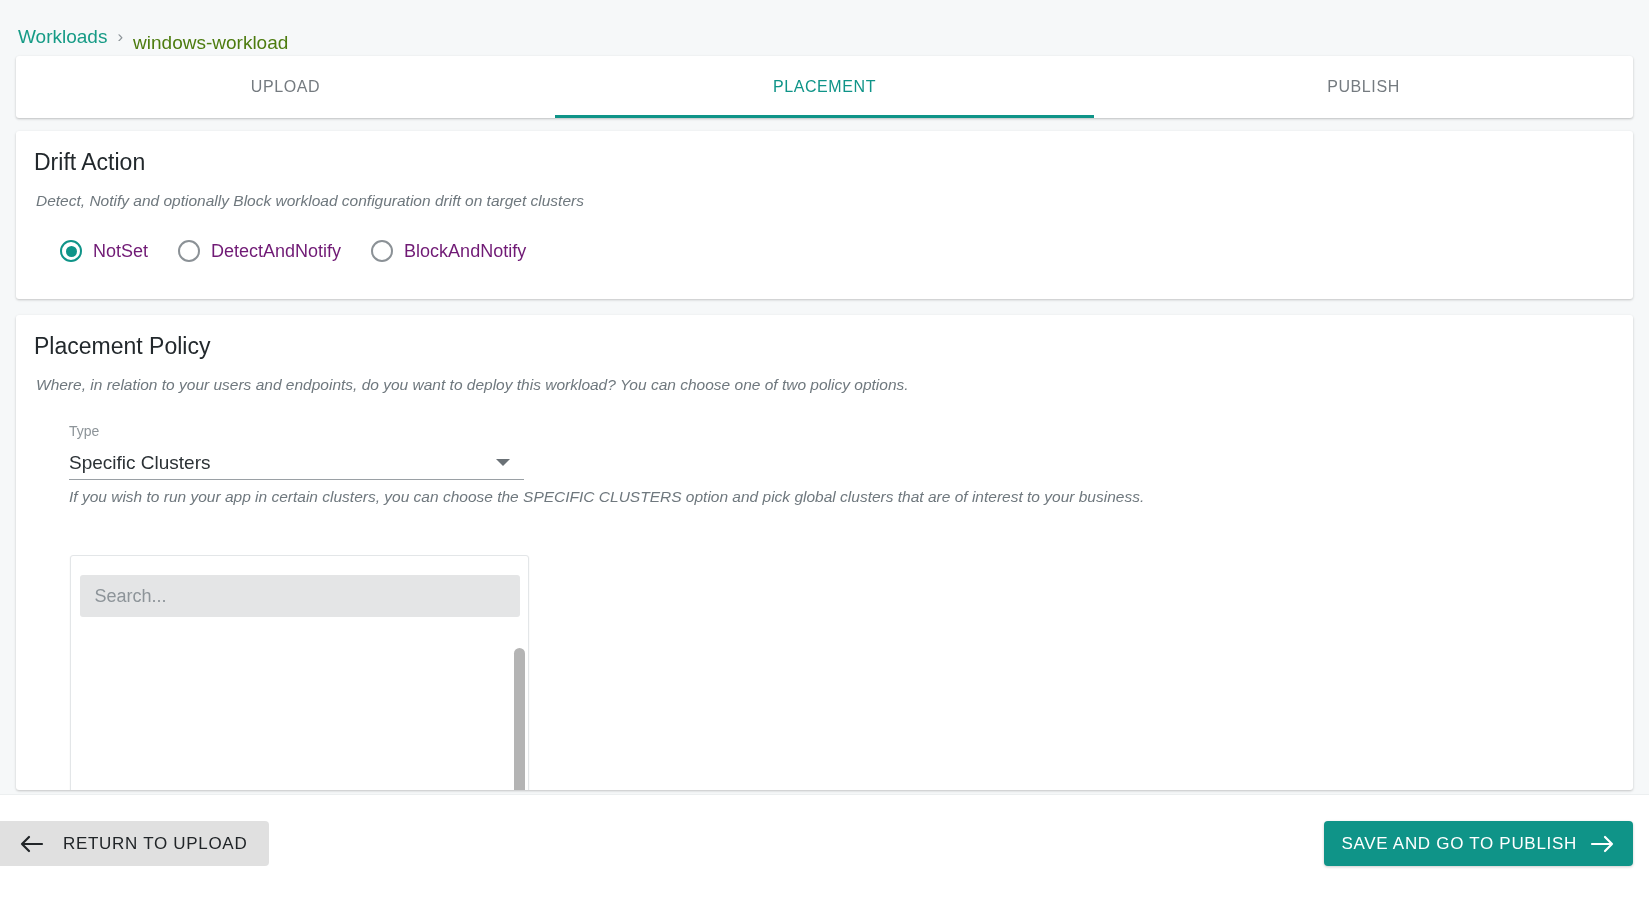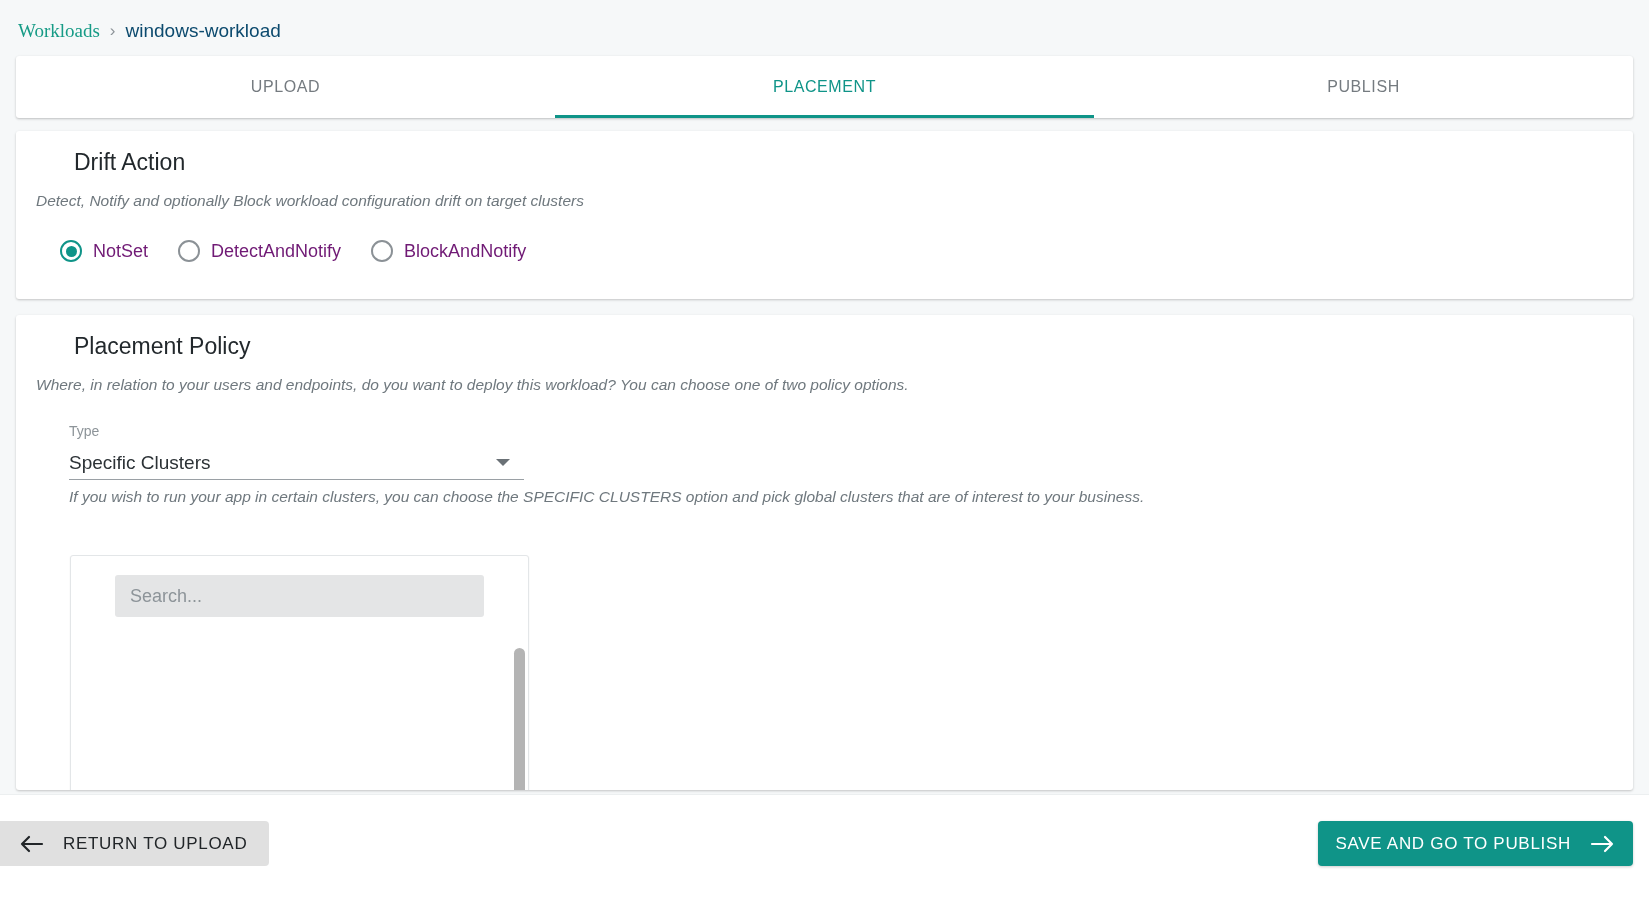--- a/index.html
+++ b/index.html
@@ -10,23 +10,23 @@
     overflow: hidden;
   }
   .page { position: relative; width: 1649px; height: 908px; }
 
   
   .breadcrumb {
     position: absolute; left: 18px; top: 20px;
     display: flex; align-items: center; gap: 10px;
     font-size: 19px;
   }
-  .crumb-link { color: #169b86; cursor: pointer; font-family: Liberation Serif, serif; }
+  .crumb-link { color: #169b86; cursor: pointer; }
   .crumb-sep { color: #8d9499; font-size: 17px; }
-  .crumb-current { color: #0c4a6e; }
+  .crumb-current { color: #4d7c0f; margin-top: 12px; }
 
   
   .tabs-card {
     position: absolute; left: 16px; top: 56px;
     width: 1617px; height: 62px;
     background: #ffffff;
     border-radius: 3px;
     box-shadow: 0 1px 3px rgba(0,0,0,.14), 0 1px 2px rgba(0,0,0,.10);
     display: flex;
     justify-content: center;
@@ -52,21 +52,20 @@
     background: #ffffff;
     border-radius: 3px;
     box-shadow: 0 1px 3px rgba(0,0,0,.13), 0 1px 2px rgba(0,0,0,.09);
   }
   #drift-card { top: 131px; height: 168px; }
   #placement-card { top: 315px; height: 475px; overflow: hidden; }
 
   .card-title {
     font-size: 23px; color: #22282c; font-weight: 400;
     padding: 18px 0 0 18px;
-    margin-left: 40px;
   }
   .card-subtitle {
     font-size: 15.5px; color: #6f787e; font-style: italic;
     padding: 16px 0 0 4px;
     margin-left: 16px;
   }
 
   
   .radio-row {
     display: flex; align-items: center;
@@ -114,21 +113,21 @@
     position: absolute; left: 54px; top: 240px;
     width: 459px; height: 250px;
     background: #ffffff;
     border: 1px solid #e3e6e8;
     border-radius: 3px;
     box-shadow: 0 1px 2px rgba(0,0,0,.07);
     overflow: hidden;
   }
   .search-box {
     margin: 19px auto 0 auto;
-    width: 369px; height: 42px;
+    width: 440px; height: 42px;
     background: #e4e5e6;
     border-radius: 3px;
     display: flex; align-items: center;
     padding: 0 15px;
   }
   .search-box input {
     border: none; outline: none; background: transparent;
     font-family: "Liberation Sans", sans-serif;
     font-size: 18px; color: #3b4146; width: 100%;
   }
@@ -194,21 +193,21 @@
     left: 0; top: 26px;
     height: 45px; padding: 0 22px 0 18px;
     background: #e0e0e0; color: #212528;
     font-size: 17px; gap: 19px;
     border-top-left-radius: 0; border-bottom-left-radius: 0;
   }
   .btn-save {
     right: 16px; top: 26px;
     height: 45px; padding: 0 17px;
     background: #0f9488; color: #ffffff;
-    font-size: 17px; gap: 19px;
+    font-size: 17px; gap: 13px;
     box-shadow: 0 1px 3px rgba(0,0,0,.2);
   }
   .arrow-svg { display: block; flex: none; }
 </style>
 </head>
 <body>
 
 <div class="page">
 
   <div class="breadcrumb">

